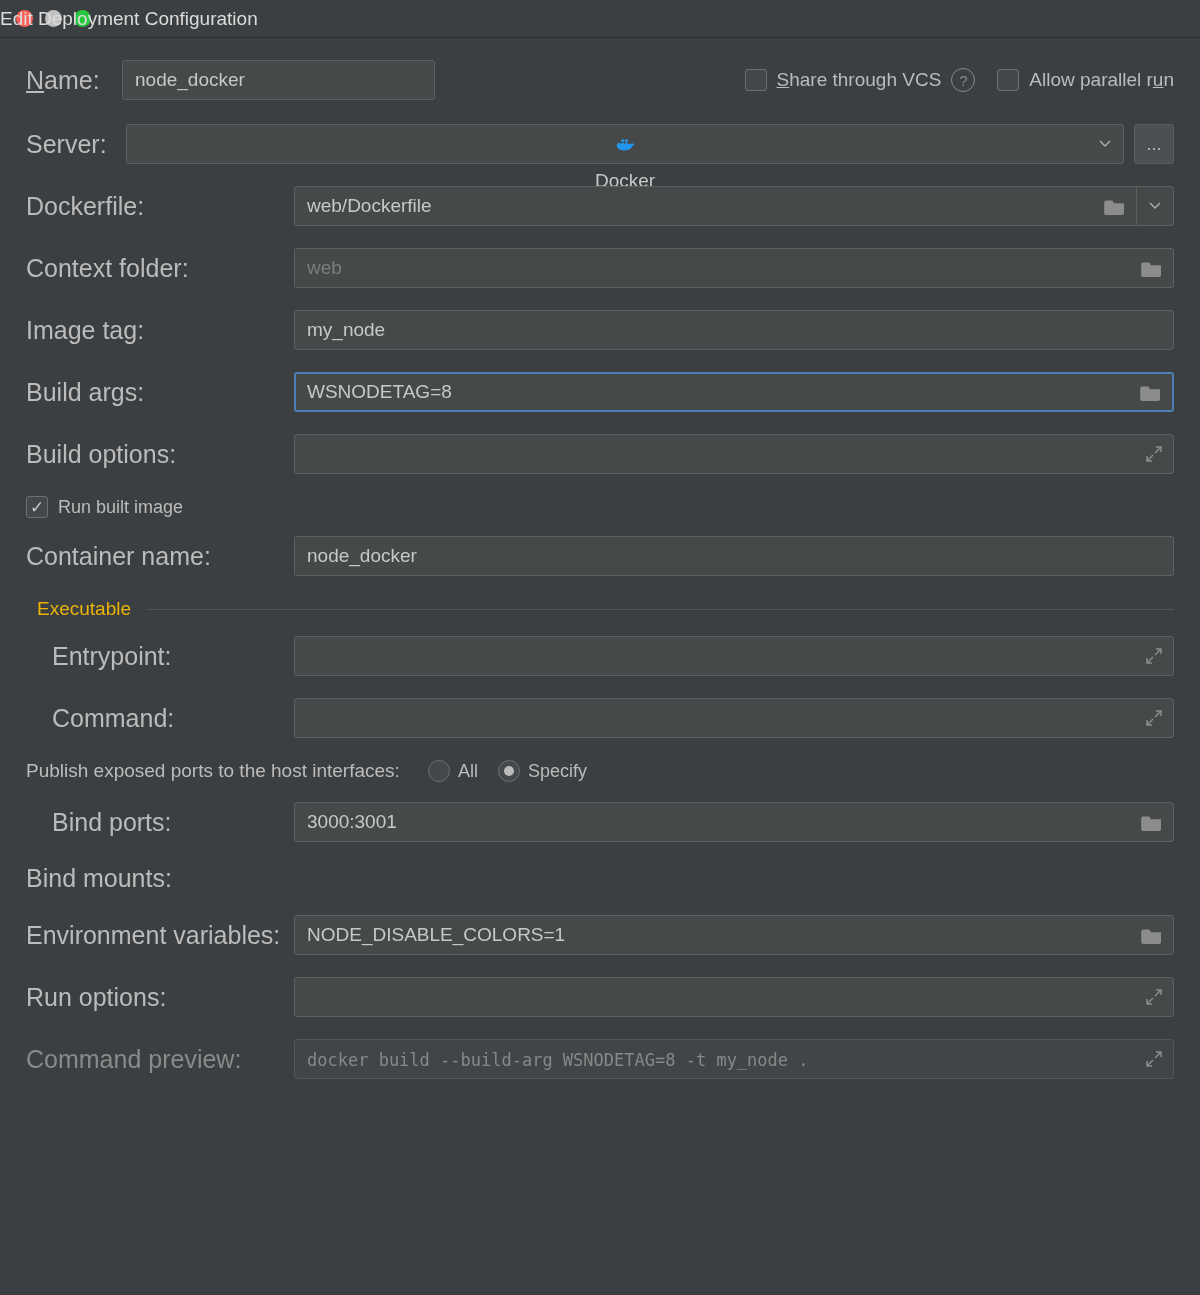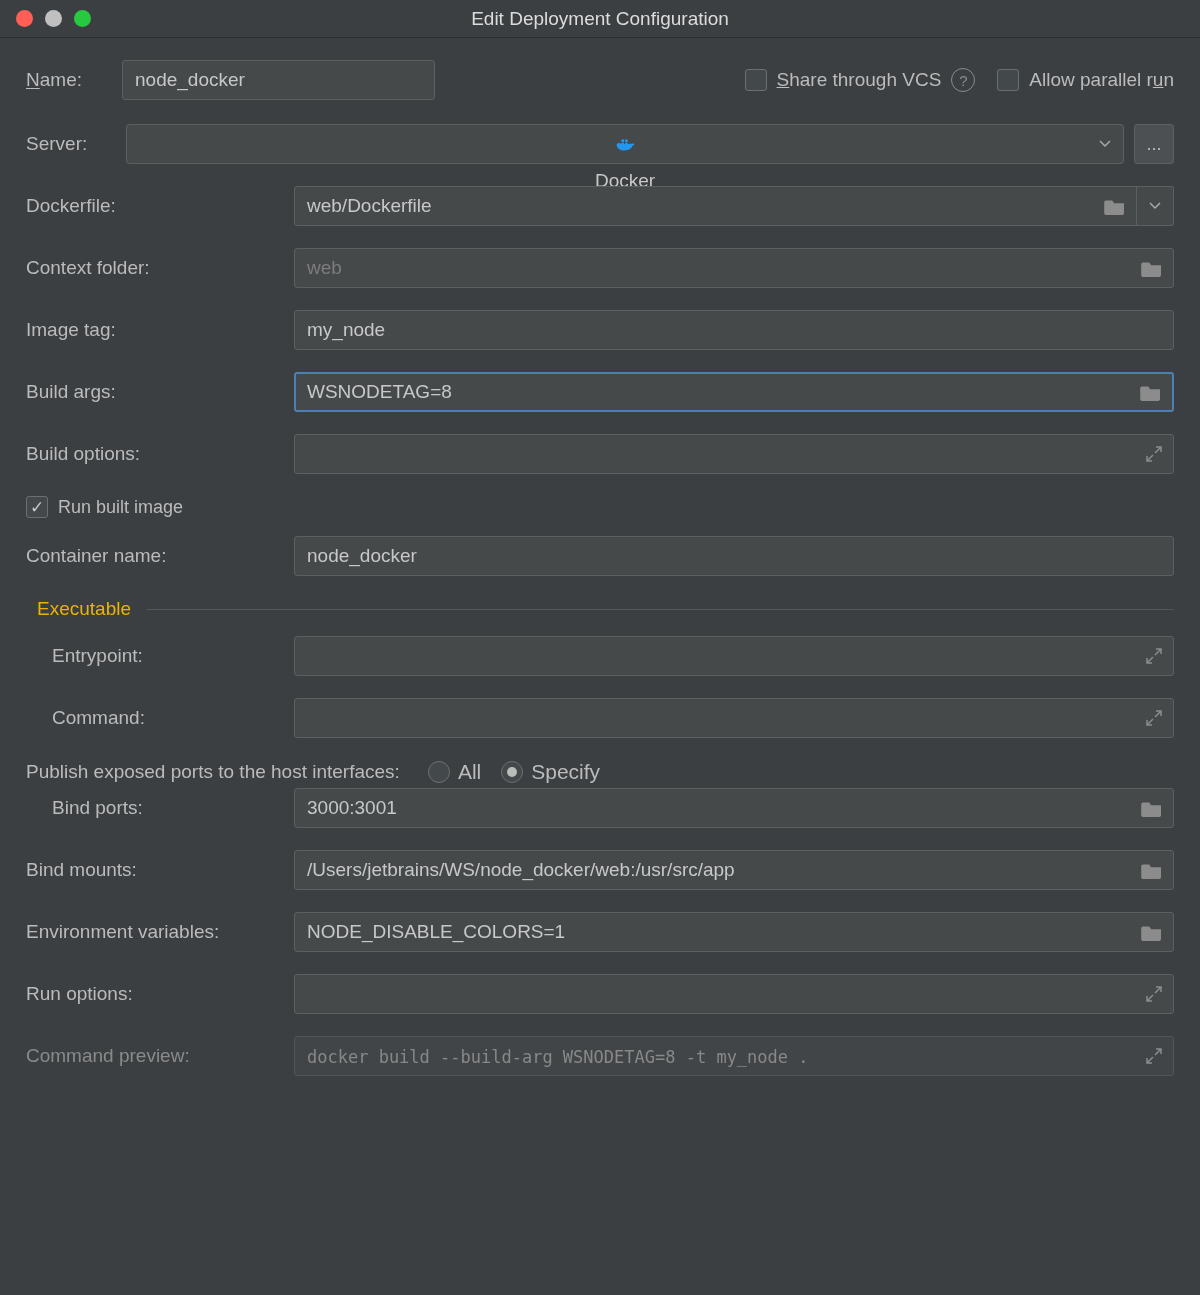--- a/index.html
+++ b/index.html
@@ -38,38 +38,37 @@
   }
   .light {
     width: 17px; height: 17px; border-radius: 50%;
   }
   .close { background: #ff5f57; }
   .min { background: #c0c0c0; }
   .max { background: #28c840; }
   .title {
     position: absolute;
     left: 0; right: 0;
-    text-align: center;
     color: #dcdcdc;
     font-size: 19px;
     pointer-events: none;
   }
   .content {
     padding: 22px 26px 0 26px;
   }
   .row {
     display: flex;
     align-items: center;
     margin-bottom: 22px;
   }
   .label {
     width: 268px;
     flex-shrink: 0;
     color: #bbbbbb;
-    font-size: 19px;
+    font-size: 25px;
   }
   .label u { text-decoration: underline; text-underline-offset: 2px;}
   .label-indent { padding-left: 26px; }
   .input, .select, .readonly {
     height: 40px;
     background: var(--input-bg);
     border: 1px solid var(--border);
     border-radius: 3px;
     color: #c8c8c8;
     font-size: 19px;
@@ -174,23 +173,23 @@
     padding-right: 8px;
   }
   .fieldset-legend::after {
     content: "";
     position: absolute;
     top: 50%;
     left: 110px; right: 0;
     height: 1px;
     background: #555;
   }
-  .pub-row { display:flex; align-items:center; margin-bottom: 4px; margin-top: 6px;}
+  .pub-row { display:flex; align-items:center; margin-bottom: 20px; margin-top: 6px;}
   .pub-row .lbl { margin-right: 18px; font-size:19px;}
-  .pub-row .opt { display:flex; align-items:center; margin-left: 10px; margin-right: 10px; font-size:21px;}
+  .pub-row .opt { display:flex; align-items:center; margin-left: 10px; margin-right: 10px; font-size:18px;}
   .docker-whale { display:inline-block; }
   .dockerfile-chev-box {
     width: 38px; height: 40px;
     border: 1px solid var(--border);
     border-left: none;
     border-radius: 0 3px 3px 0;
     background: var(--input-bg);
     display:flex; align-items:center; justify-content:center;
     margin-left: -1px;
   }
@@ -367,28 +366,20 @@
       <span class="icon-right">
         <svg width="22" height="18" viewBox="0 0 24 20">
             <path class="folder-ico" d="M2 4h7l2 3h11v11a2 2 0 0 1-2 2H2a2 2 0 0 1-2-2V6a2 2 0 0 1 2-2z"></path>
           </svg>
       </span>
     </div>
   </div>
 
   <div class="row">
     <div class="label">Bind mounts:</div>
-    <div class="input">
-      <span class="val">/Users/jetbrains/WS/node_docker/web:/usr/src/app</span>
-      <span class="icon-right">
-        <svg width="22" height="18" viewBox="0 0 24 20">
-            <path class="folder-ico" d="M2 4h7l2 3h11v11a2 2 0 0 1-2 2H2a2 2 0 0 1-2-2V6a2 2 0 0 1 2-2z"></path>
-          </svg>
-      </span>
-    </div>
   </div>
 
   <div class="row">
     <div class="label">Environment variables:</div>
     <div class="input">
       <span class="val">NODE_DISABLE_COLORS=1</span>
       <span class="icon-right">
         <svg width="22" height="18" viewBox="0 0 24 20">
             <path class="folder-ico" d="M2 4h7l2 3h11v11a2 2 0 0 1-2 2H2a2 2 0 0 1-2-2V6a2 2 0 0 1 2-2z"></path>
           </svg>

